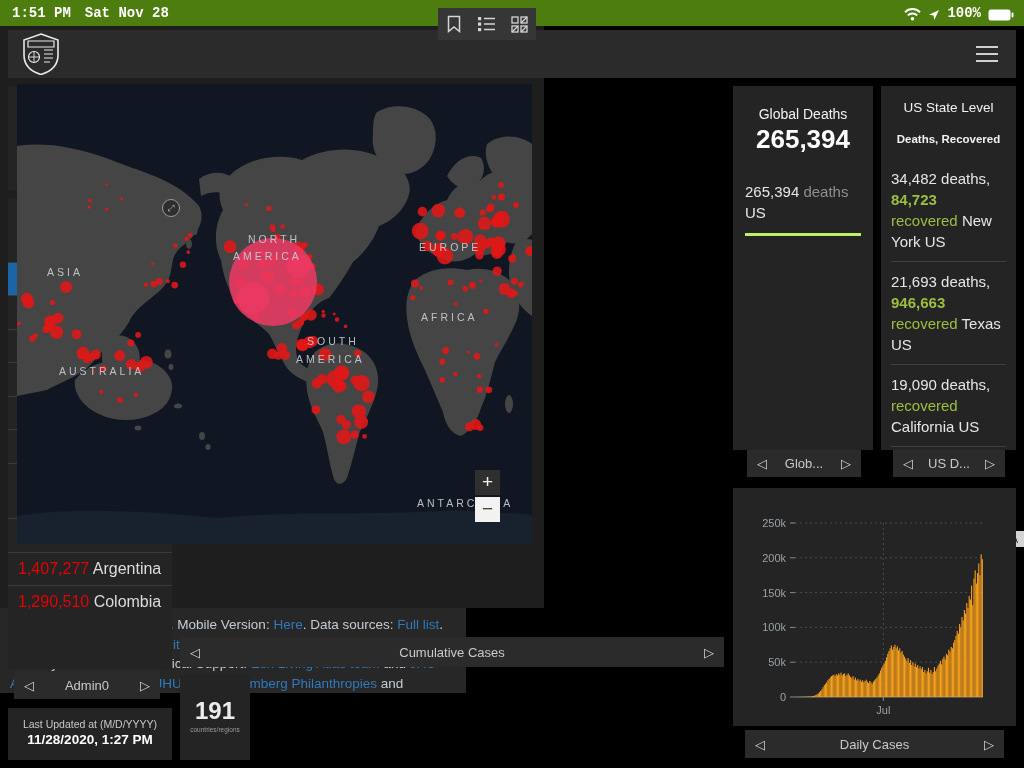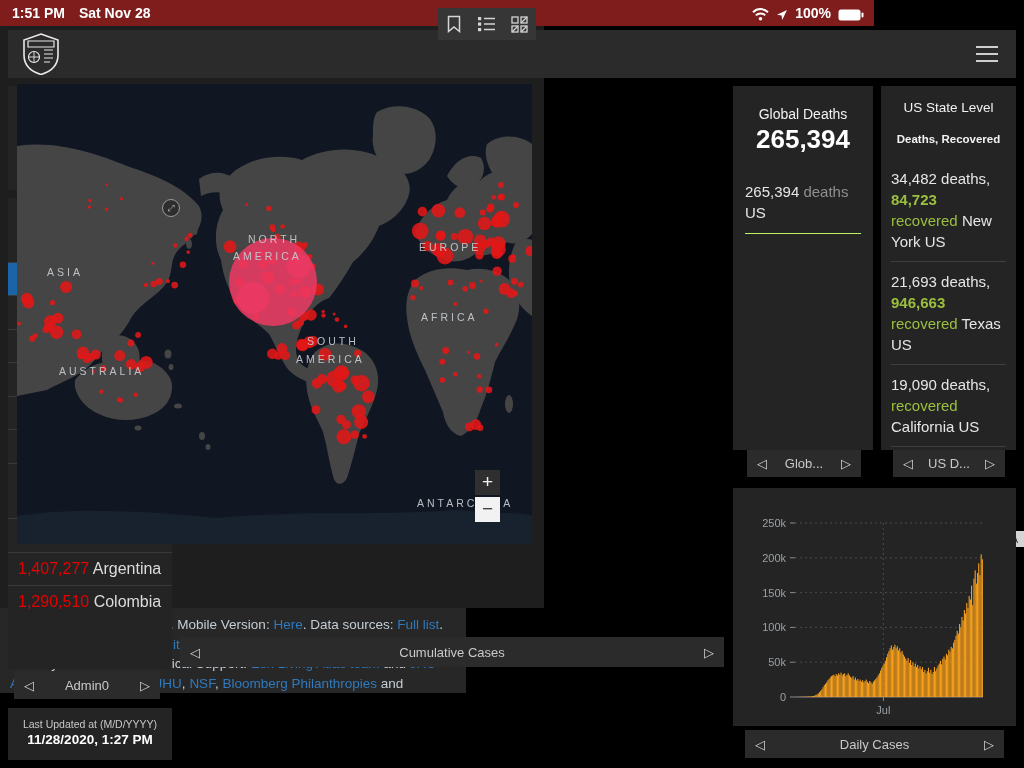--- a/index.html
+++ b/index.html
@@ -4,22 +4,22 @@
 <style>
   * { margin:0; padding:0; box-sizing:border-box; }
   html,body { background:#000; }
   #app {
     position:relative; width:1024px; height:768px; background:#000;
     font-family:"Liberation Sans", sans-serif; overflow:hidden; color:#e0e0e0;
   }
   .abs { position:absolute; }
   .panel { position:absolute; background:#242424; }
   
-  #statusbar { left:0; top:0; width:874px; height:26px; background:#7f1d1d; color:#fff;
-    font-size:14px; font-weight:600; display:flex; align-items:center; }
+  #statusbar { left:0; top:0; width:1024px; height:26px; background:#4d7c0f; color:#fff;
+    font-size:14px; font-weight:600; display:flex; align-items:center;font-family:Liberation Mono, monospace; }
   #statusbar .left { margin-left:12px; display:flex; gap:14px; }
   #statusbar .right { margin-left:auto; margin-right:10px; display:flex; align-items:flex-end; gap:7px; }
   
   #header { left:8px; top:30px; width:1008px; height:48px; background:#2b2b2b;
     display:flex; align-items:center; }
   #header .title { color:#cfcfcf; font-size:23px; font-weight:400; letter-spacing:.4px;
     white-space:nowrap; overflow:hidden; }
   #logo { margin:0 16px 0 14px; }
   #hamburger { margin-left:auto; margin-right:18px; cursor:pointer; }
   #hamburger div { width:22px; height:2.5px; background:#cfcfcf; margin:4.5px 0; }
@@ -56,21 +56,21 @@
     line-height:24px; cursor:pointer; }
   #zoom-in { top:470px; background:#2f2f2f; color:#efefef; }
   #zoom-out { top:497px; background:#f2f2f2; color:#444; }
   #attribution { position:absolute; right:0; top:531px; height:16px; background:#d4d4d4; color:#323232;
     font-size:11px; line-height:16px; padding:0 6px; }
   
   #deaths-panel { left:733px; top:86px; width:140px; height:364px; overflow:hidden; }
   #deaths-panel .t { margin-top:20px; text-align:center; font-size:14px; color:#f2f2f2; }
   #deaths-panel .v { text-align:center; font-size:26px; font-weight:700; color:#fff; margin-top:2px; }
   #deaths-entry { margin:26px 12px 12px; font-size:15px; line-height:1.4; color:#e6e6e6;
-    border-bottom:1px solid #bef264; padding-bottom:10px; }
+    border-bottom:3px solid #bef264; padding-bottom:10px; }
   #deaths-entry .dim { color:#8f8f8f; }
   #states-panel { left:881px; top:86px; width:135px; height:364px; overflow:hidden; }
   #states-panel .t { margin-top:14px; text-align:center; font-size:13.5px; color:#f2f2f2; }
   #states-panel .st { text-align:center; font-size:11.5px; font-weight:700; color:#f2f2f2; margin-top:18px; }
   .state-row { margin:0 10px; padding:9px 0; border-bottom:1px solid #3f3f3f; font-size:15px; line-height:1.4; color:#e6e6e6; }
   .state-row:last-child { border-bottom:none; }
   .green { color:#9BBF3F; } .greenb { color:#9BBF3F; font-weight:700; }
   
   #chart-panel { left:733px; top:488px; width:283px; height:238px; }
   
@@ -642,16 +642,20 @@
         <rect x="247.61" y="66.32" width="1.10" height="142.68" fill="#F8A01B"></rect>
         <rect x="248.80" y="71.19" width="1.10" height="137.81" fill="#F8A01B"></rect>
       </svg>
   </div>
   <div class="footerbar" style="left:745px; top:730px; width:259px; height:28px;">
     <span class="navarrow">◁</span>
     <span class="lbl">Daily Cases</span>
     <span class="navarrow">▷</span>
   </div>
 
+  <div id="count-panel" class="panel">
+    <div class="v">191</div>
+    <div class="l">countries/regions</div>
+  </div>
 
   <div id="credits-panel"><span class="it">Lancet Inf Dis</span><span> Article: </span><span class="link">Here</span><span>. Mobile Version: </span><span class="link">Here</span><span>. Data sources: </span><span class="link">Full list</span><span>. Downloadable database: </span><span class="link">GitHub</span><span>, </span><span class="link">Feature Layer</span><span>.</span><br><span>Lead by </span><span class="link">JHU CSSE</span><span>. Technical Support: </span><span class="link">Esri Living Atlas team</span><span> and </span><span class="link">JHU APL</span><span>. Financial Support: </span><span class="link">JHU</span><span>, </span><span class="link">NSF</span><span>, </span><span class="link">Bloomberg Philanthropies</span><span> and</span></div>
 
 </div>
 
 </body></html>

